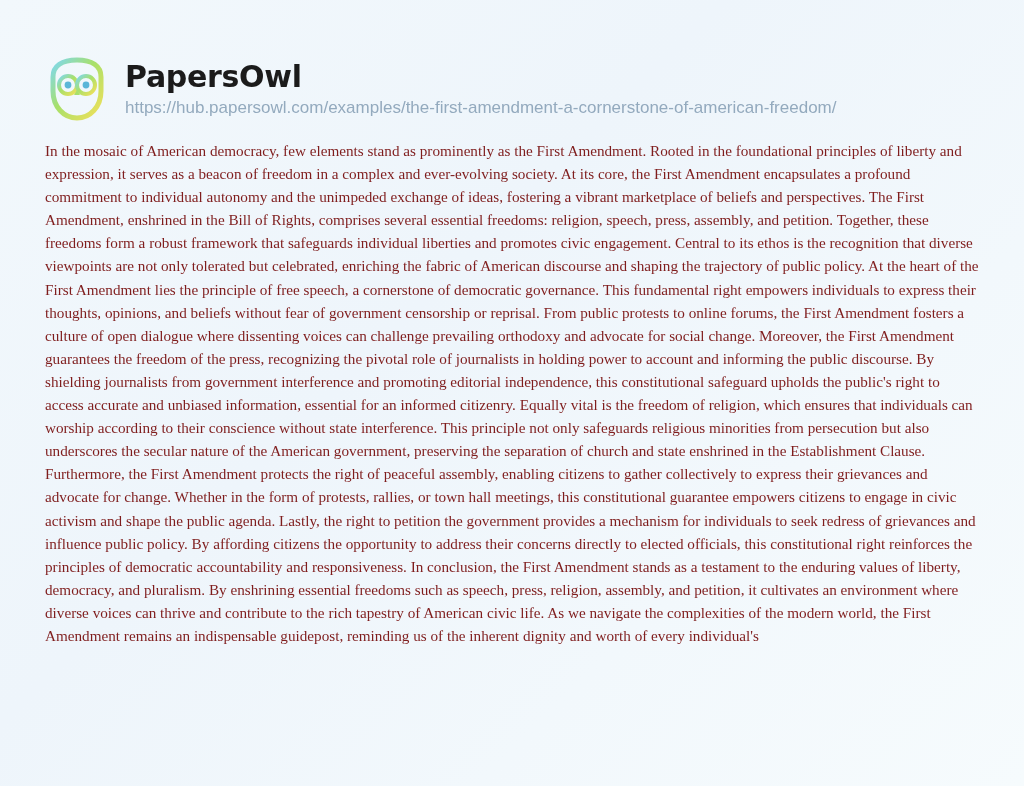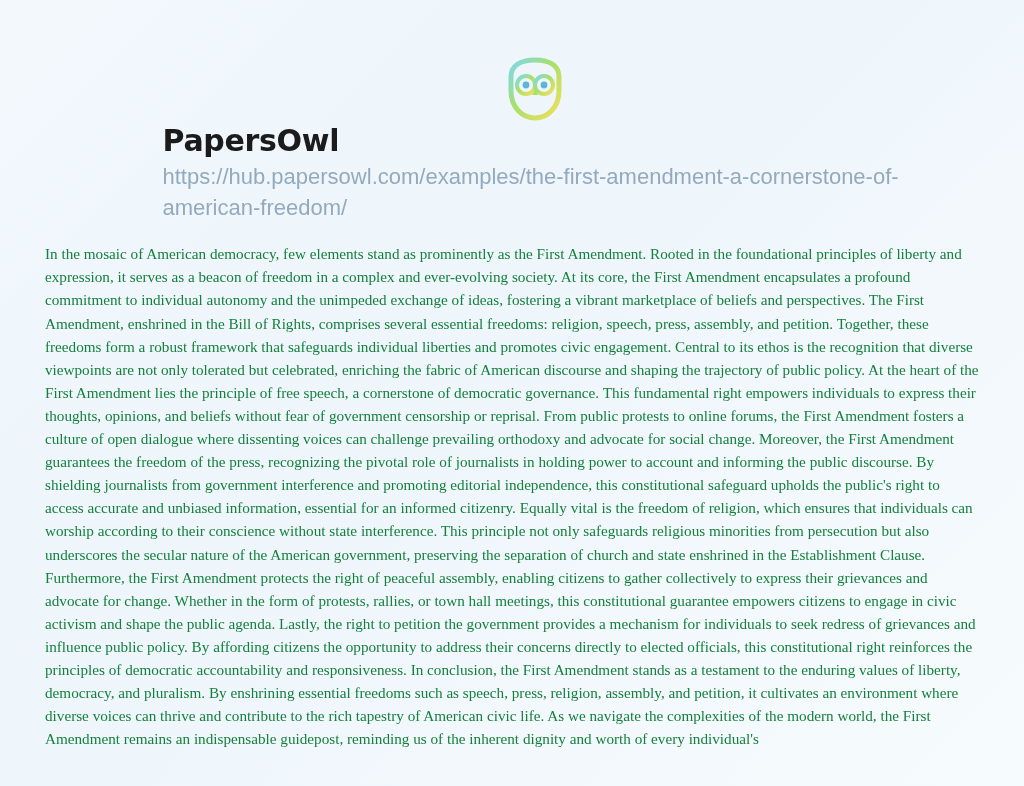--- a/index.html
+++ b/index.html
@@ -16,22 +16,21 @@
   .page {
     position: relative;
     width: 1024px;
     height: 786px;
     box-sizing: border-box;
   }
   .header {
     position: relative;
     padding: 55px 0 0 45px;
     display: flex;
-    align-items: center;
-    flex-direction: column;
+    align-items: flex-end;
   }
   .logo-mark {
     width: 64px;
     height: 64px;
     flex: 0 0 64px;
     margin-top: 2px;
     position: relative;
   }
   .logo-mark svg {
     display: block;
@@ -44,42 +43,42 @@
     font-family: "DejaVu Sans", sans-serif;
     font-size: 30px;
     font-weight: bold;
     color: #1b1b1b;
     letter-spacing: -0.3px;
     line-height: 1.05;
   }
   .brand-url {
     margin-top: 4px;
     font-family: "Liberation Sans", sans-serif;
-    font-size: 22px;
+    font-size: 17px;
     color: #8fa6bb;
     line-height: 1.45;
     max-width: 760px;
     word-break: break-word;
     opacity: 0.95;
   }
   .doc-title {
     margin: 26px 45px 0 45px;
     font-family: "Liberation Sans", sans-serif;
     font-size: 30px;
     font-weight: normal;
     color: #2b2b2b;
     line-height: 1.35;
     max-width: 700px;
   }
   .doc-body {
     margin: 18px 45px 0 45px;
     font-family: "Liberation Serif", serif;
     font-size: 15.2px;
     line-height: 1.52;
-    color: #15803d;
+    color: #7f1d1d;
     text-align: left;
     max-width: 935px;
   }
   .doc-body p {
     margin: 0;
   }
 </style>
 </head>
 <body>
 

